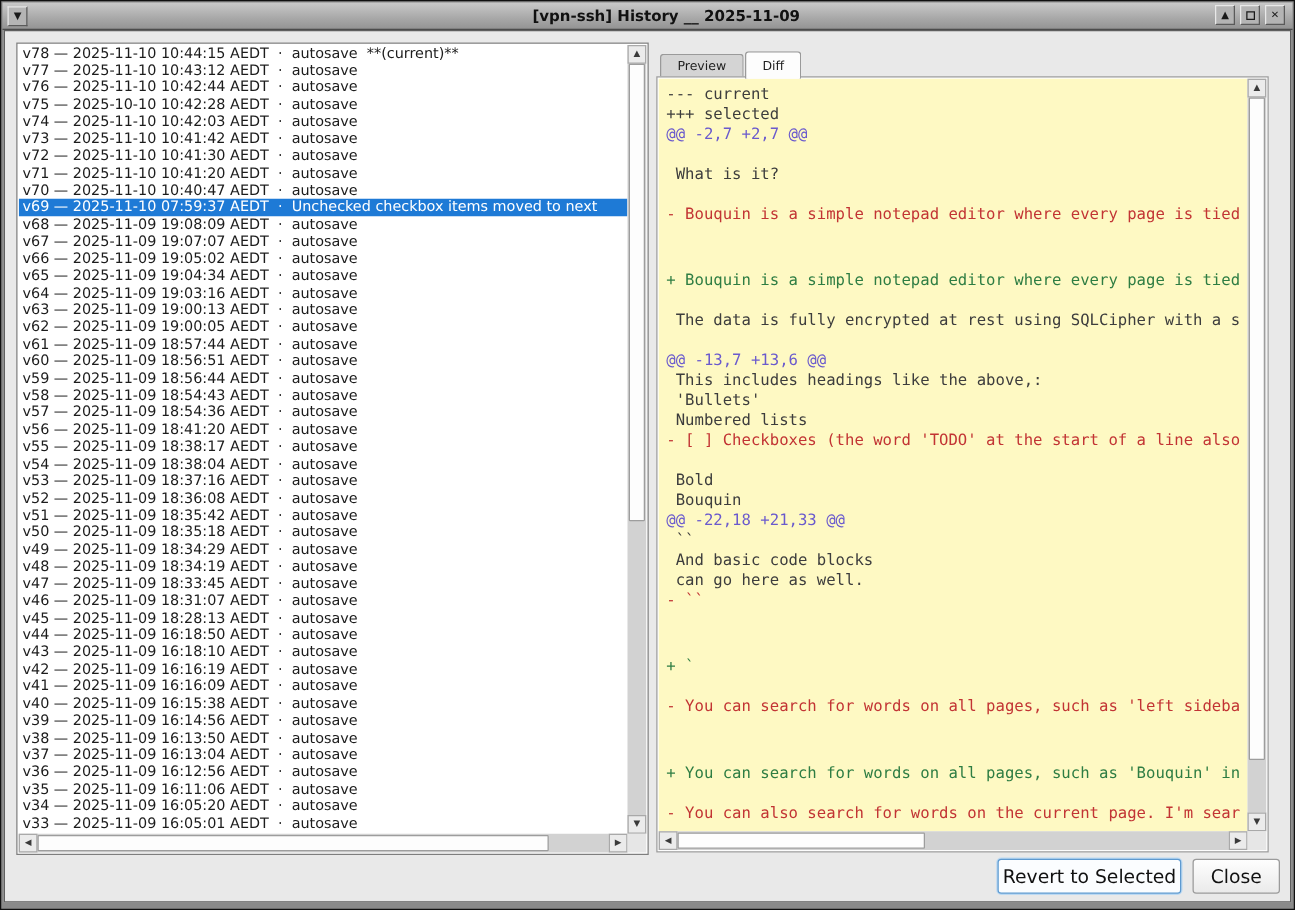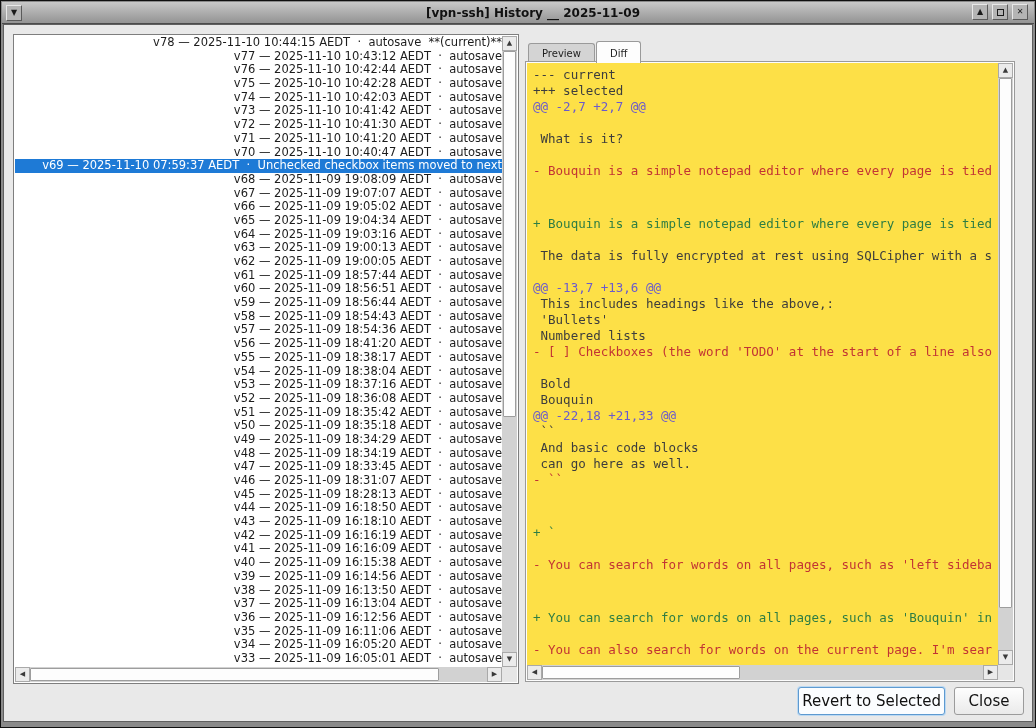--- a/index.html
+++ b/index.html
@@ -25,21 +25,21 @@
     display:flex;align-items:center;justify-content:center;
     font-size:8px;color:#1a1a1a;line-height:1;}
   .tb-left{margin-left:4px;}
   .tb-right{position:absolute;right:4px;top:2px;display:flex;}
   .tb-maxbox{width:7px;height:7px;border:1.5px solid #1a1a1a;display:block;}
   
   .body{position:absolute;left:2px;top:23px;right:2px;bottom:5px;
     background:#e9e9e9;border:1px solid #5f5f5f;}
   
   .listframe{position:absolute;left:9px;top:9px;width:506px;height:650px;
-    background:#fff;border:1px solid #7e7e7e;text-align:right;}
+    background:#fff;border:1px solid #7e7e7e;}
   .rows{position:absolute;left:1px;top:1px;right:16px;bottom:16px;
     overflow:hidden;background:#fff;}
   .vrow{height:13.7px;line-height:13.7px;font-size:11.5px;color:#1c1c1c;
     white-space:pre;padding-left:3px;}
   .vrow.selected{background:var(--selection-bg);color:#fff;}
   
   .sb-v{position:absolute;top:1px;right:1px;bottom:16px;width:15px;background:#d2d2d2;}
   .sb-h{position:absolute;left:1px;right:16px;bottom:1px;height:15px;background:#d2d2d2;}
   .sb-btn{position:absolute;width:15px;height:15px;background:#ebebeb;
     border:1px solid #a9a9a9;display:flex;align-items:center;justify-content:center;
@@ -52,21 +52,21 @@
   .corner{position:absolute;right:1px;bottom:1px;width:15px;height:15px;background:#e6e6e6;}
   
   .tabbar{position:absolute;left:524px;top:13px;height:24px;display:flex;align-items:flex-end;}
   .tab{padding:4px 13px 3px 13px;background:#d4d4d4;border:1px solid #9a9a9a;
     border-bottom:none;border-radius:3px 3px 0 0;font-size:10px;color:#1e1e1e;
     margin-right:1px;position:relative;top:0;}
   .tab.active{background:#fdfdfd;padding-top:6px;padding-bottom:4px;z-index:3;top:1px;}
   .nbframe{position:absolute;left:521px;top:36px;width:490px;height:621px;
     background:#fdfdfd;border:1px solid #9a9a9a;z-index:2;}
   .difftext{position:absolute;left:1px;top:1px;right:16px;bottom:16px;
-    overflow:hidden;background:#fde047;padding:4px 0 0 6px;}
+    overflow:hidden;background:#fef9c3;padding:4px 0 0 6px;}
   .dl{font-family:"DejaVu Sans Mono","Liberation Mono",monospace;
     font-size:12.5px;line-height:16px;height:16px;white-space:pre;color:var(--diff-text);}
   .dl.del{color:var(--diff-del);}
   .dl.add{color:var(--diff-add);margin-top:37px;}
   .dl.hunk{color:var(--diff-hunk);}
   
   .footer{position:absolute;right:8px;bottom:6px;display:flex;gap:9px;}
   .btn{min-width:70px;padding:4px 3px;font-size:15px;color:#111;
     background:linear-gradient(#fefefe,#eaeaea);border:1px solid #9b9b9b;
     border-radius:3px;text-align:center;font-family:"DejaVu Sans","Liberation Sans",sans-serif;}

